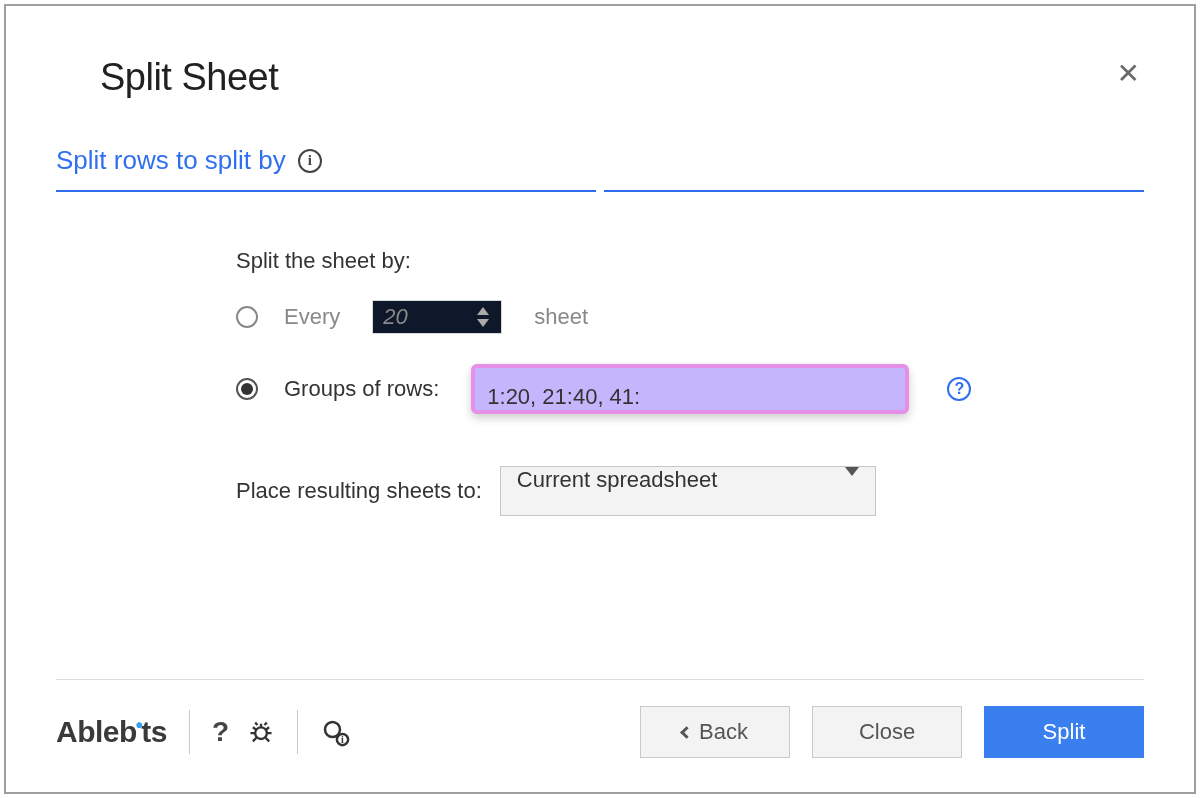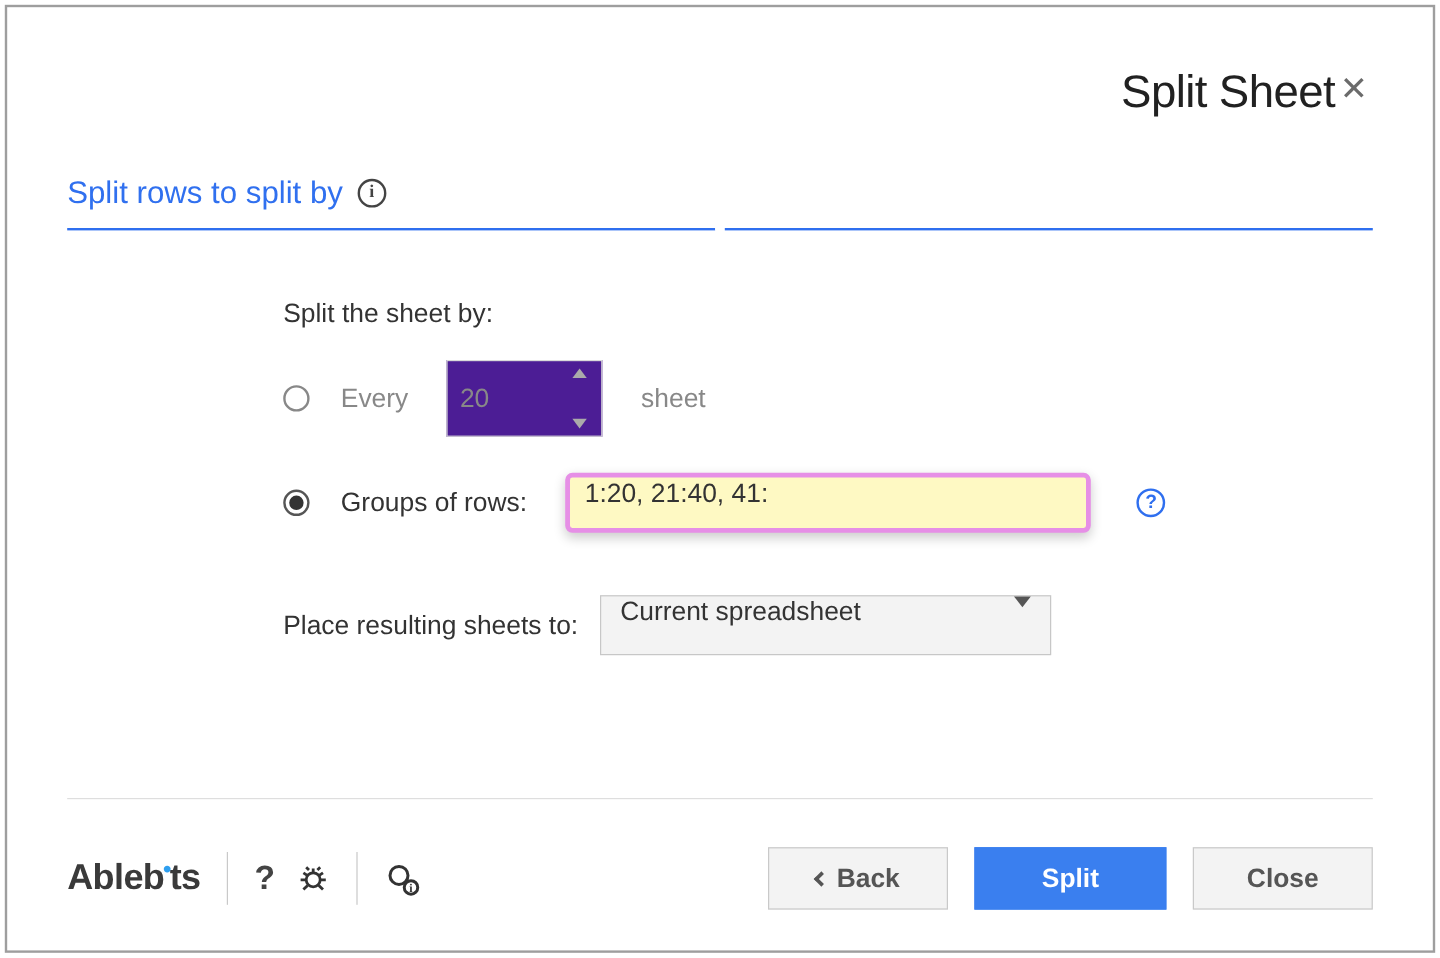--- a/index.html
+++ b/index.html
@@ -14,21 +14,21 @@
     position: absolute;
     left: 4px; top: 4px; right: 4px; bottom: 4px;
     border: 2px solid #9e9e9e;
     background: #fff;
     padding: 50px 50px 0 50px;
     display: flex;
     flex-direction: column;
   }
   .header-row {
     display: flex;
-    justify-content: flex-end;
+    justify-content: space-between;
     align-items: flex-start;
     margin-left: 44px;
   }
   .title {
     font-size: 38px;
     font-weight: 400;
     color: #212121;
     letter-spacing: -0.5px;
   }
   .close-x {
@@ -93,51 +93,52 @@
   }
   .radio.selected { border-color: #555; }
   .radio.selected::after {
     content: "";
     width: 12px; height: 12px;
     background: #333;
     border-radius: 50%;
   }
   .muted { color: #888; }
   .num-input {
-    width: 130px; height: 64px;
+    width: 130px; height: 34px;
     border: 1px solid #d9d9d9;
-    background: #4c1d95;
+    background: #0f172a;
     display: flex; align-items: center;
     padding: 0 10px;
     color: #888;
     font-size: 22px;
     position: relative;
     margin: 0 6px;
+    font-style: italic;
   }
   .num-input .steppers {
     position: absolute; right: 6px; top: 6px; bottom: 6px;
     width: 18px;
     display: flex; flex-direction: column; justify-content: space-between;
   }
   .num-input .steppers .tri-up,
   .num-input .steppers .tri-down {
     width: 0; height: 0;
     border-left: 6px solid transparent;
     border-right: 6px solid transparent;
     cursor: pointer;
   }
   .num-input .steppers .tri-up { border-bottom: 8px solid #aaa; }
   .num-input .steppers .tri-down { border-top: 8px solid #aaa; }
   .highlight-input {
     width: 438px; height: 50px;
     border: 4px solid #e68fe6;
     border-radius: 6px;
     box-shadow: 0 4px 10px rgba(0,0,0,0.2);
-    background: #fef9c3;
-    display: flex; align-items: flex-start;
+    background: #c4b5fd;
+    display: flex; align-items: flex-end;
     padding: 0 12px;
     font-size: 22px;
     color: #333;
     margin-left: 6px;
   }
   .help-q {
     width: 24px; height: 24px;
     border: 2px solid #2f6fef;
     border-radius: 50%;
     color: #2f6fef;
@@ -163,21 +164,21 @@
   }
   .select .tri-down {
     width: 0; height: 0;
     border-left: 7px solid transparent;
     border-right: 7px solid transparent;
     border-top: 9px solid #555;
   }
   .footer {
     margin-top: auto;
     border-top: 1px solid #dedede;
-    padding: 40px 0 34px 0;
+    padding: 26px 0 34px 0;
     display: flex;
     align-items: center;
   }
   .brand {
     font-size: 30px;
     font-weight: bold;
     color: #3a3a3a;
     letter-spacing: -0.5px;
     display: flex; align-items: baseline;
   }
@@ -198,21 +199,21 @@
   .buttons {
     margin-left: auto;
     display: flex; gap: 22px;
   }
   .btn {
     height: 52px;
     min-width: 150px;
     border: 1px solid #c9c9c9;
     background: #f3f3f3;
     display: inline-flex; align-items: center; justify-content: center;
-    font-size: 22px; font-weight: bold;
+    font-size: 22px; font-weight: normal;
     color: #555;
     cursor: pointer;
     gap: 6px;
   }
   .btn.primary {
     background: #3a7fef;
     border-color: #3a7fef;
     color: #fff;
     min-width: 160px;
   }
@@ -308,22 +309,22 @@
           <text x="18" y="21" text-anchor="middle" font-family="Georgia" font-size="8" font-weight="bold" fill="#333" stroke="none">i</text>
         </svg>
       </span>
     </div>
 
     <div class="buttons">
       <div class="btn">
         <span class="chev-left"></span>
         <span>Back</span>
       </div>
+      <div class="btn">
+        <span>Close</span>
+      </div>
       <div class="btn primary">
         <span>Split</span>
       </div>
-      <div class="btn">
-        <span>Close</span>
-      </div>
     </div>
   </div>
 
 </div>
 
 </body></html>

